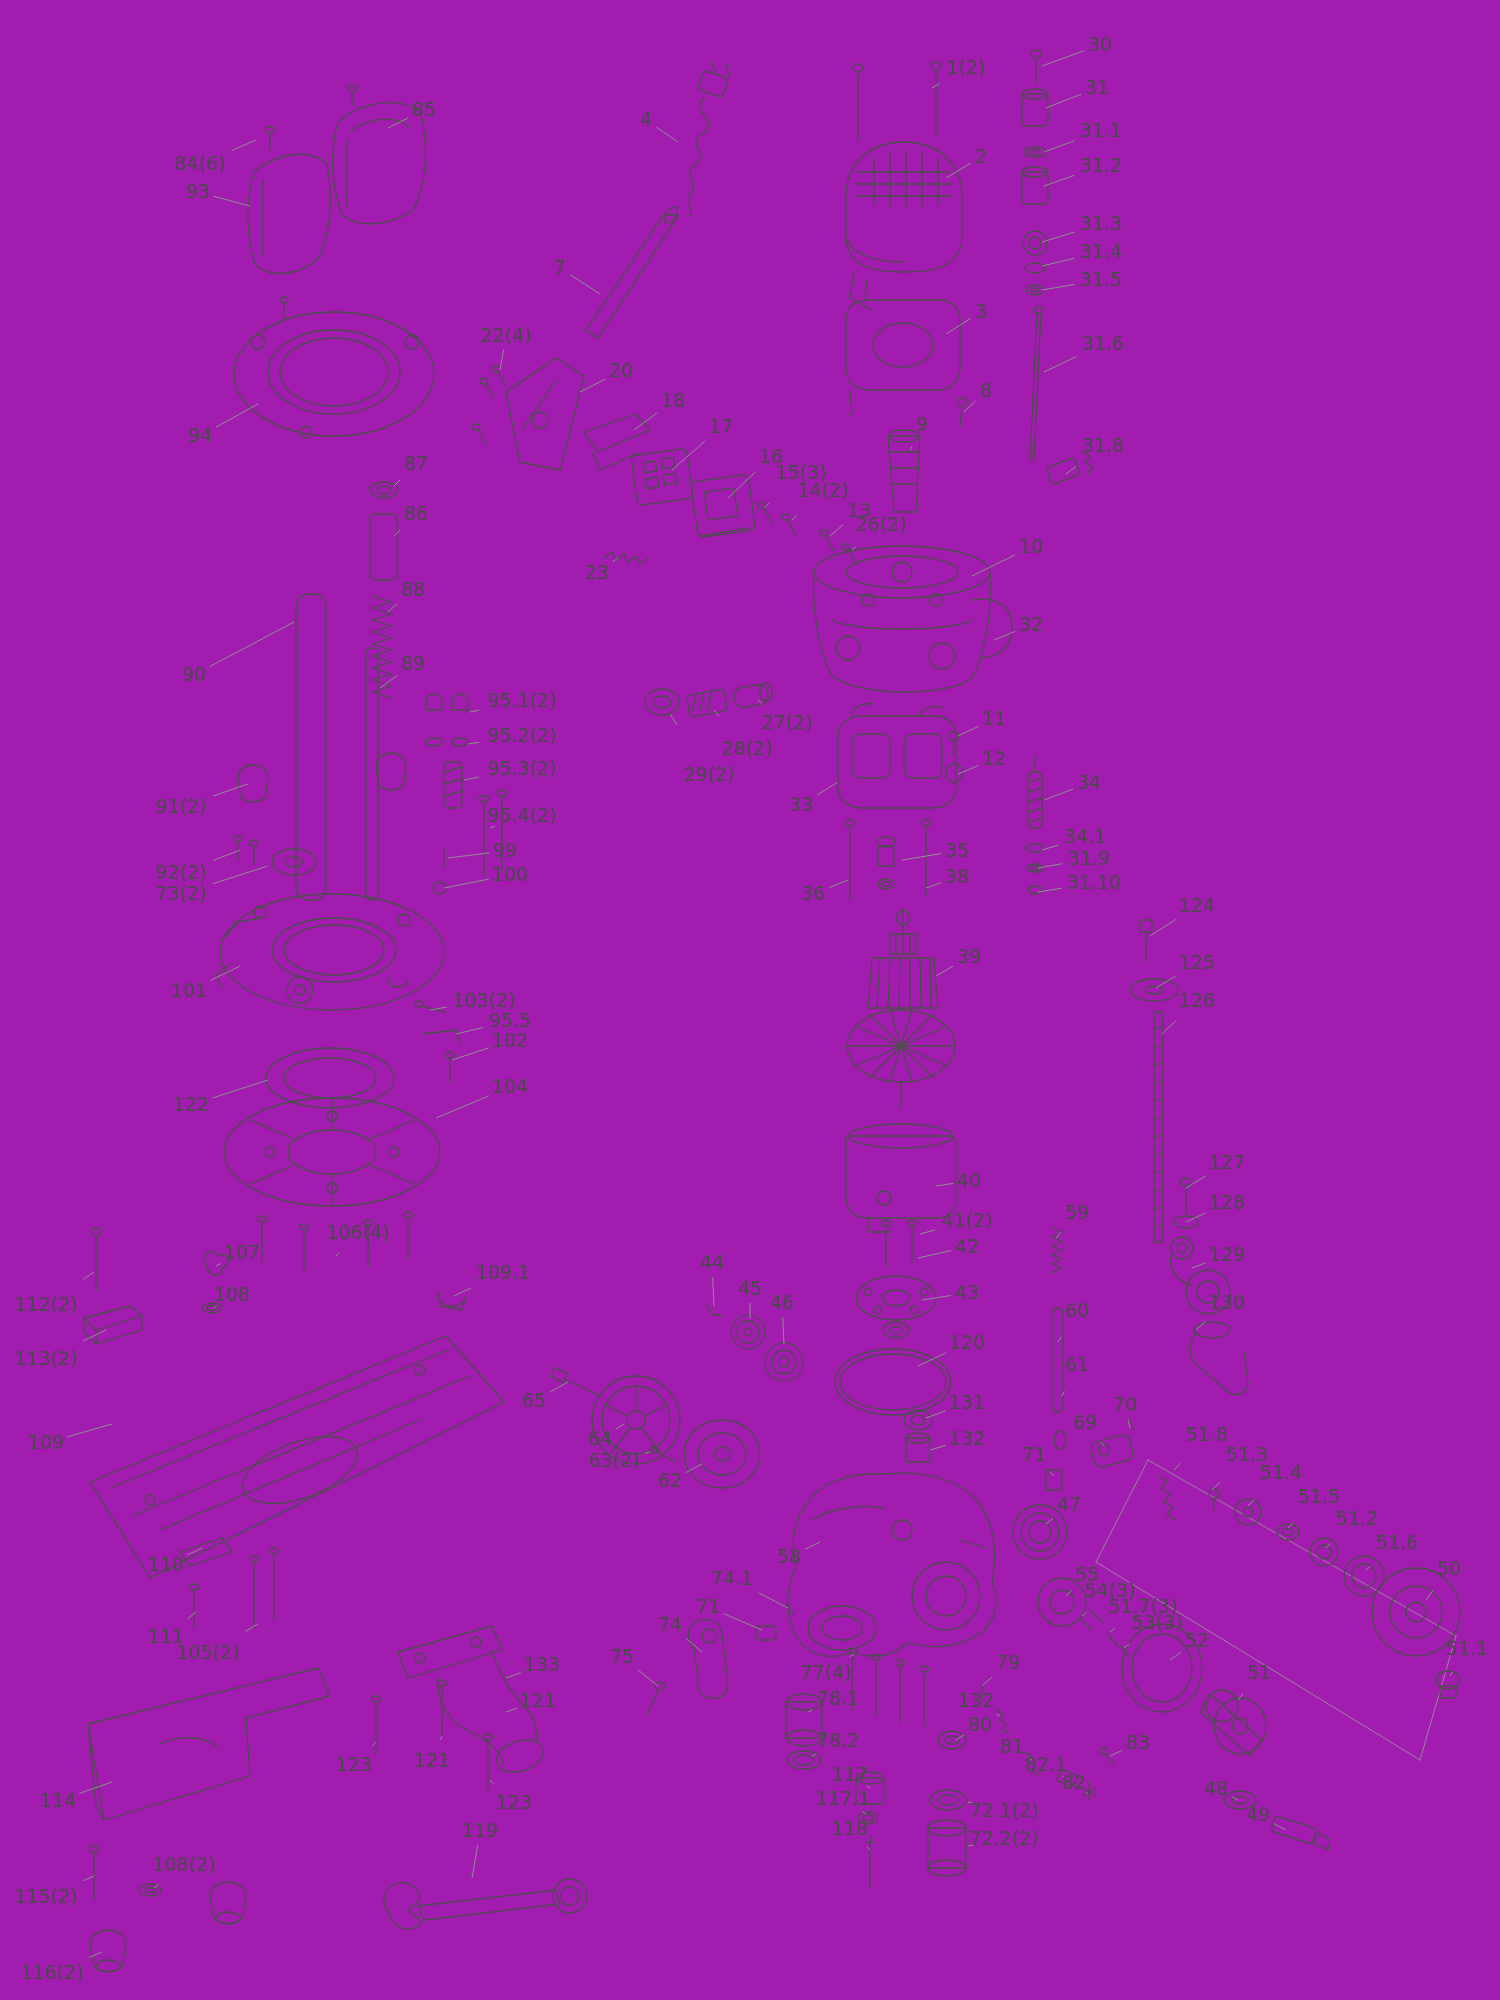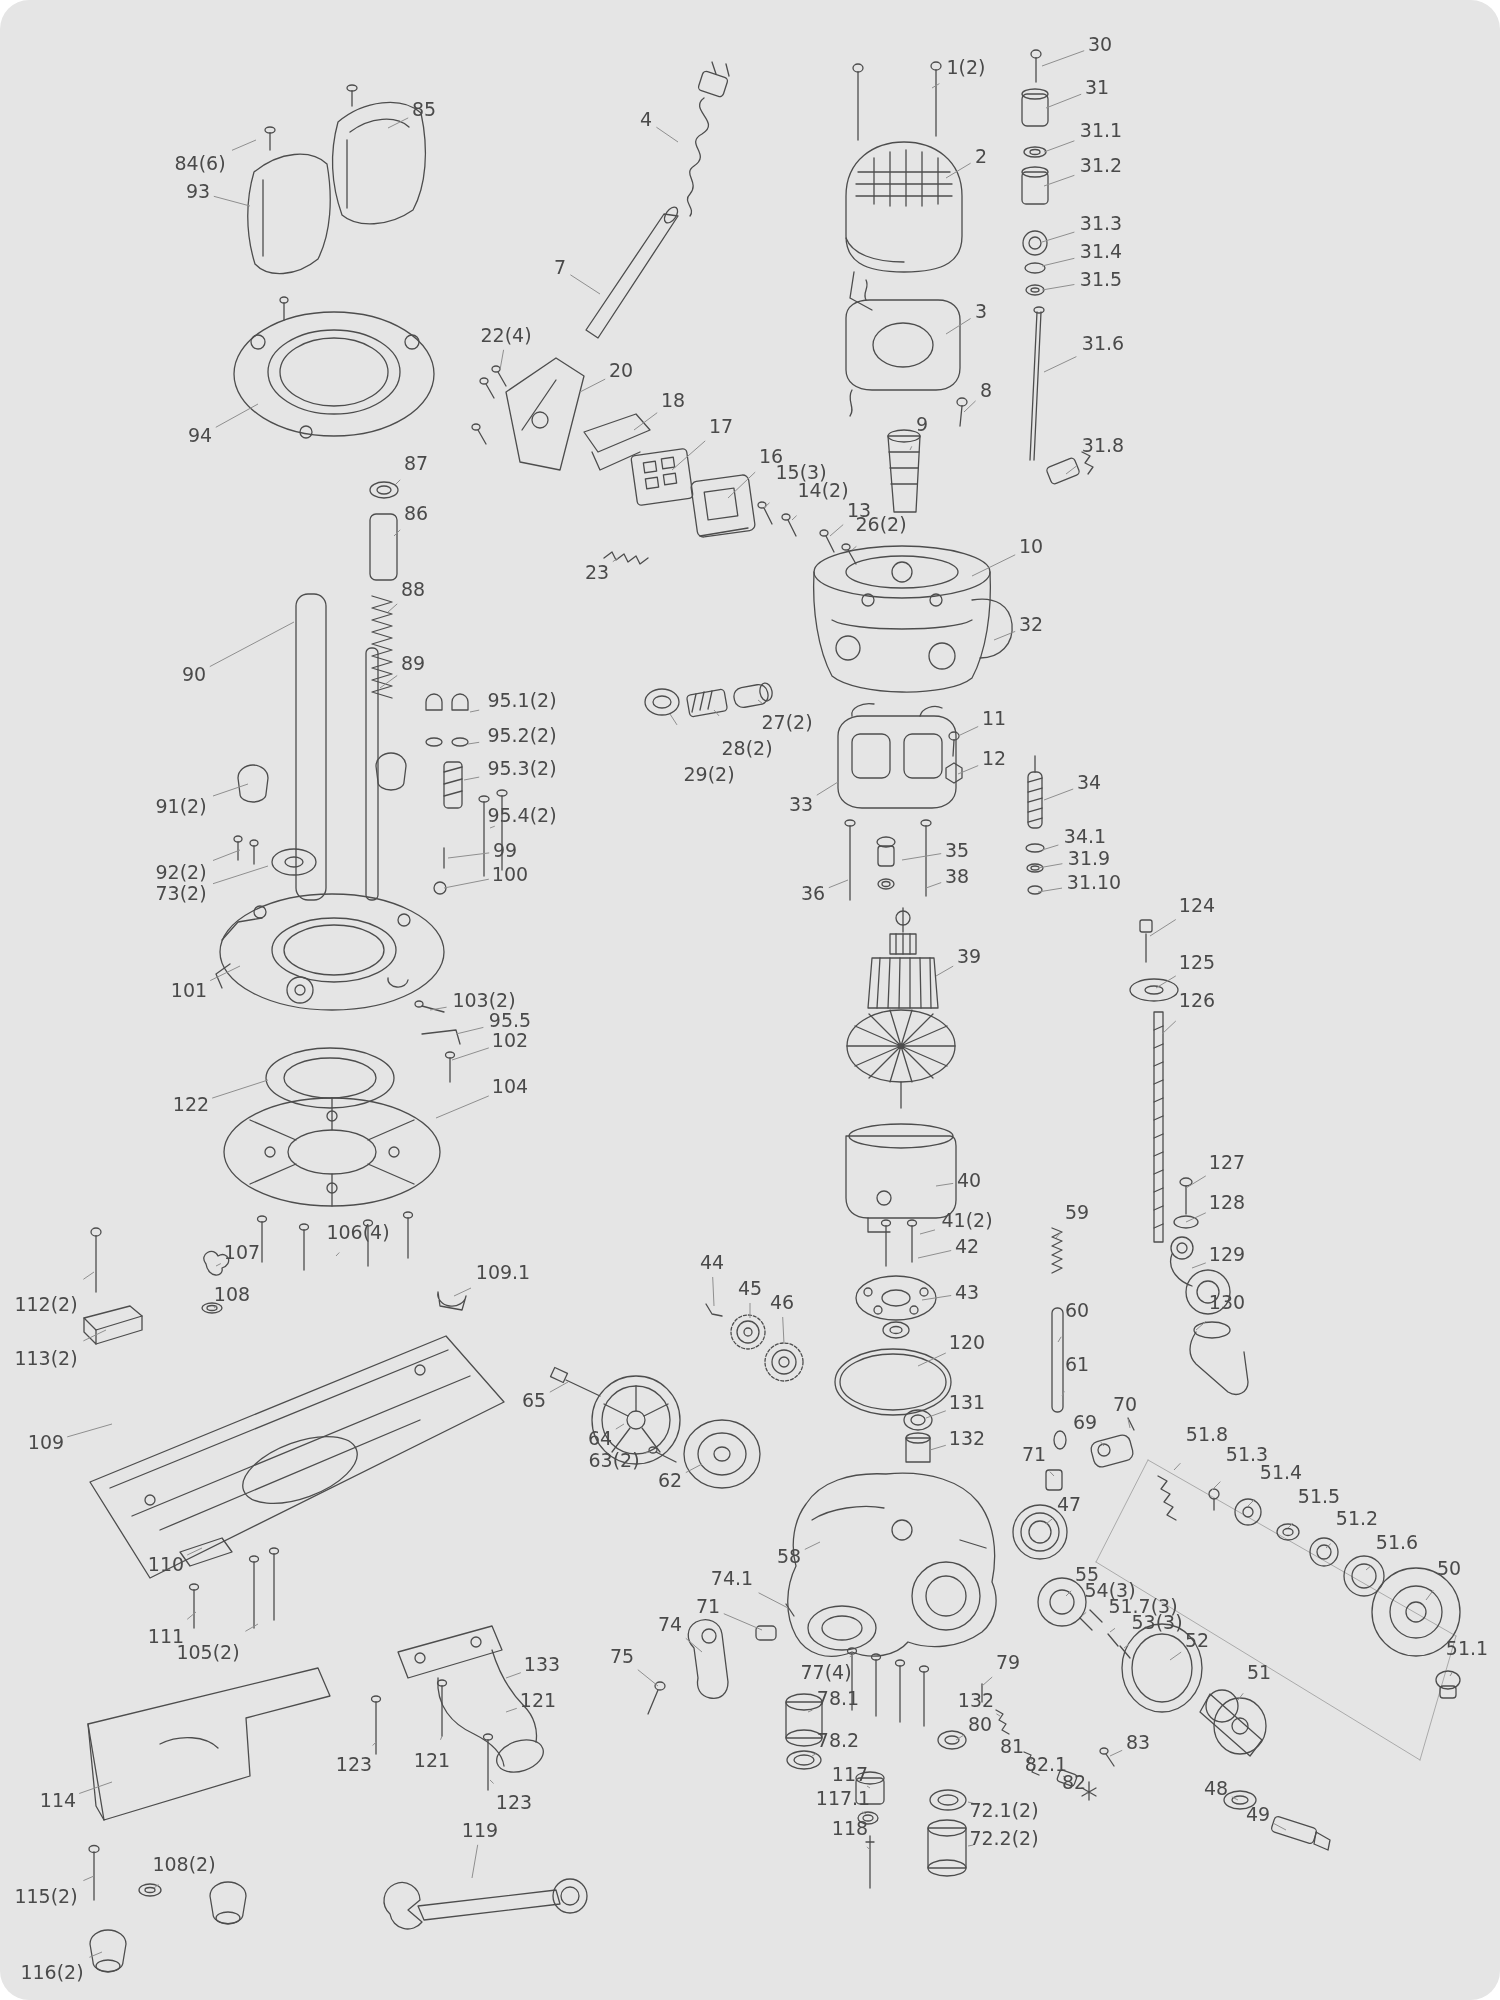--- a/index.html
+++ b/index.html
@@ -1,16 +1,16 @@
 <!DOCTYPE html>
 <html><head>
 <meta charset="utf-8">
 <style>
   html,body{margin:0;padding:0;background:#ffffff;}
-  #canvas{width:1500px;height:2000px;position:relative;background:#e5e5e5;overflow:hidden;border-radius:29px;}
+  #canvas{width:1500px;height:2000px;position:relative;background:#a21caf;overflow:hidden;}
   svg{display:block;}
   #parts-layer{stroke:#4d4d4d;fill:none;stroke-width:1.3;stroke-linecap:round;stroke-linejoin:round;}
   #parts-layer .thin{stroke-width:0.8;stroke:#9a9a9a;}
   #callouts-layer text{font-family:"DejaVu Sans", sans-serif;font-size:19px;fill:#4a4a4a;text-anchor:middle;}
   #callouts-layer line{stroke:#8f8f8f;stroke-width:1;}
 </style>
 </head>
 <body>
 
 <div id="canvas">

